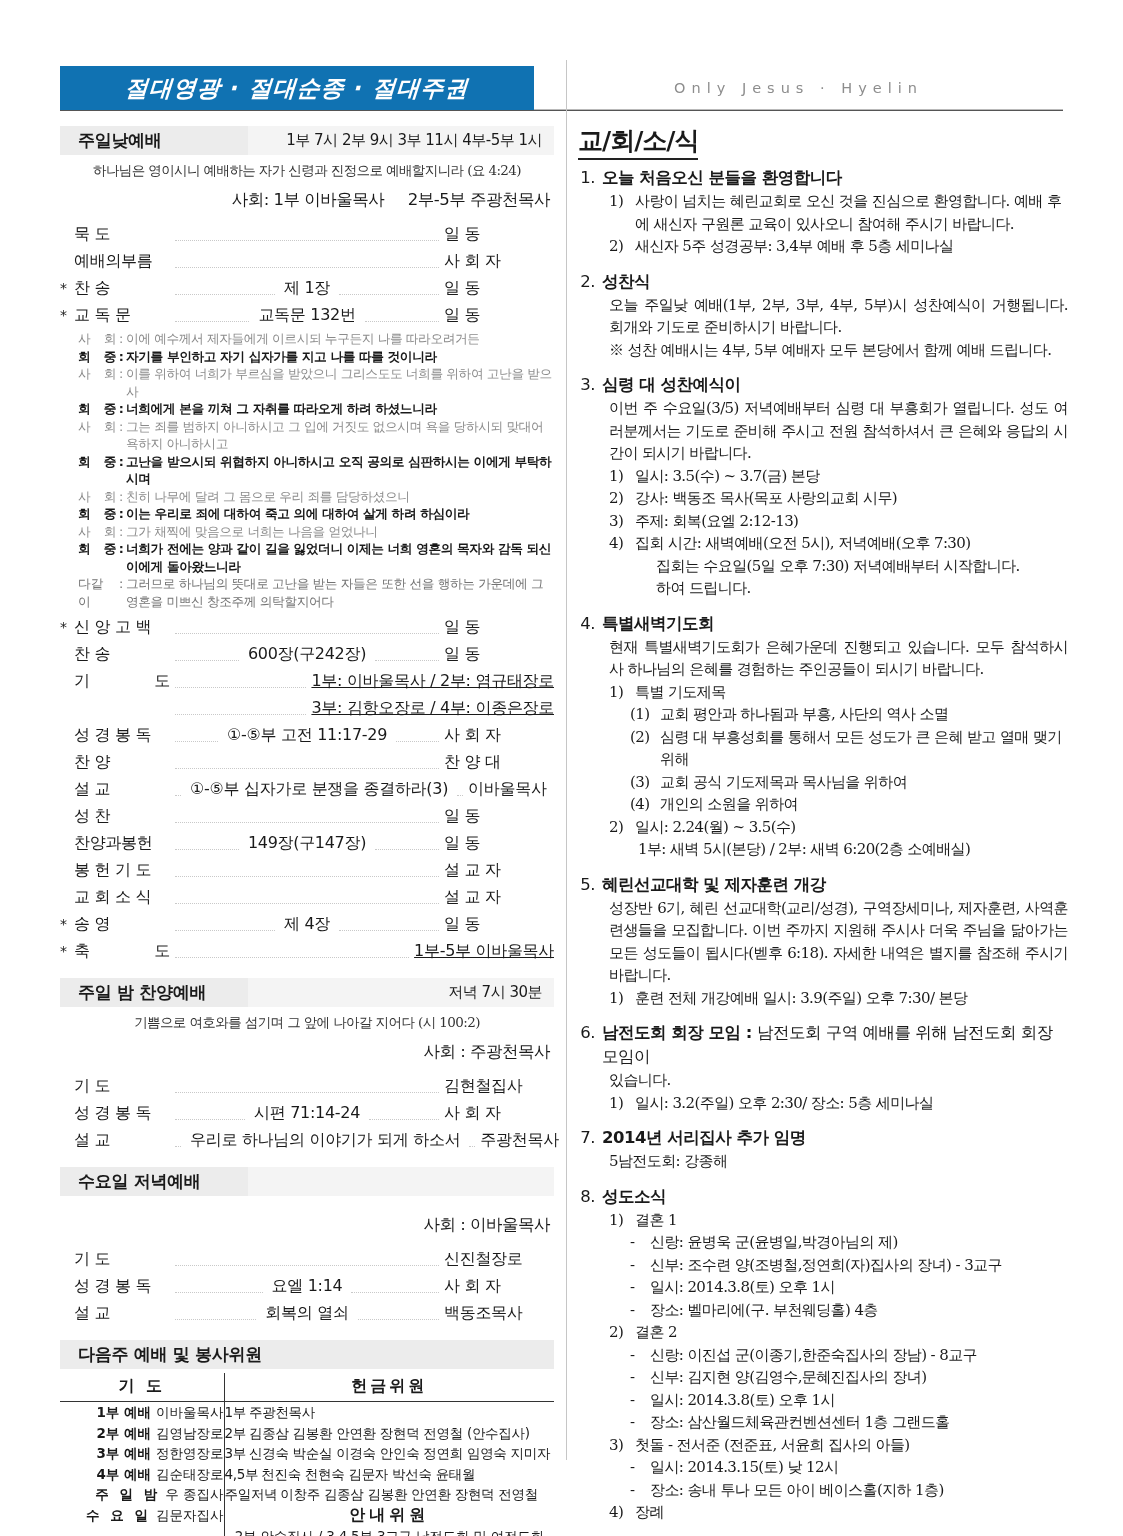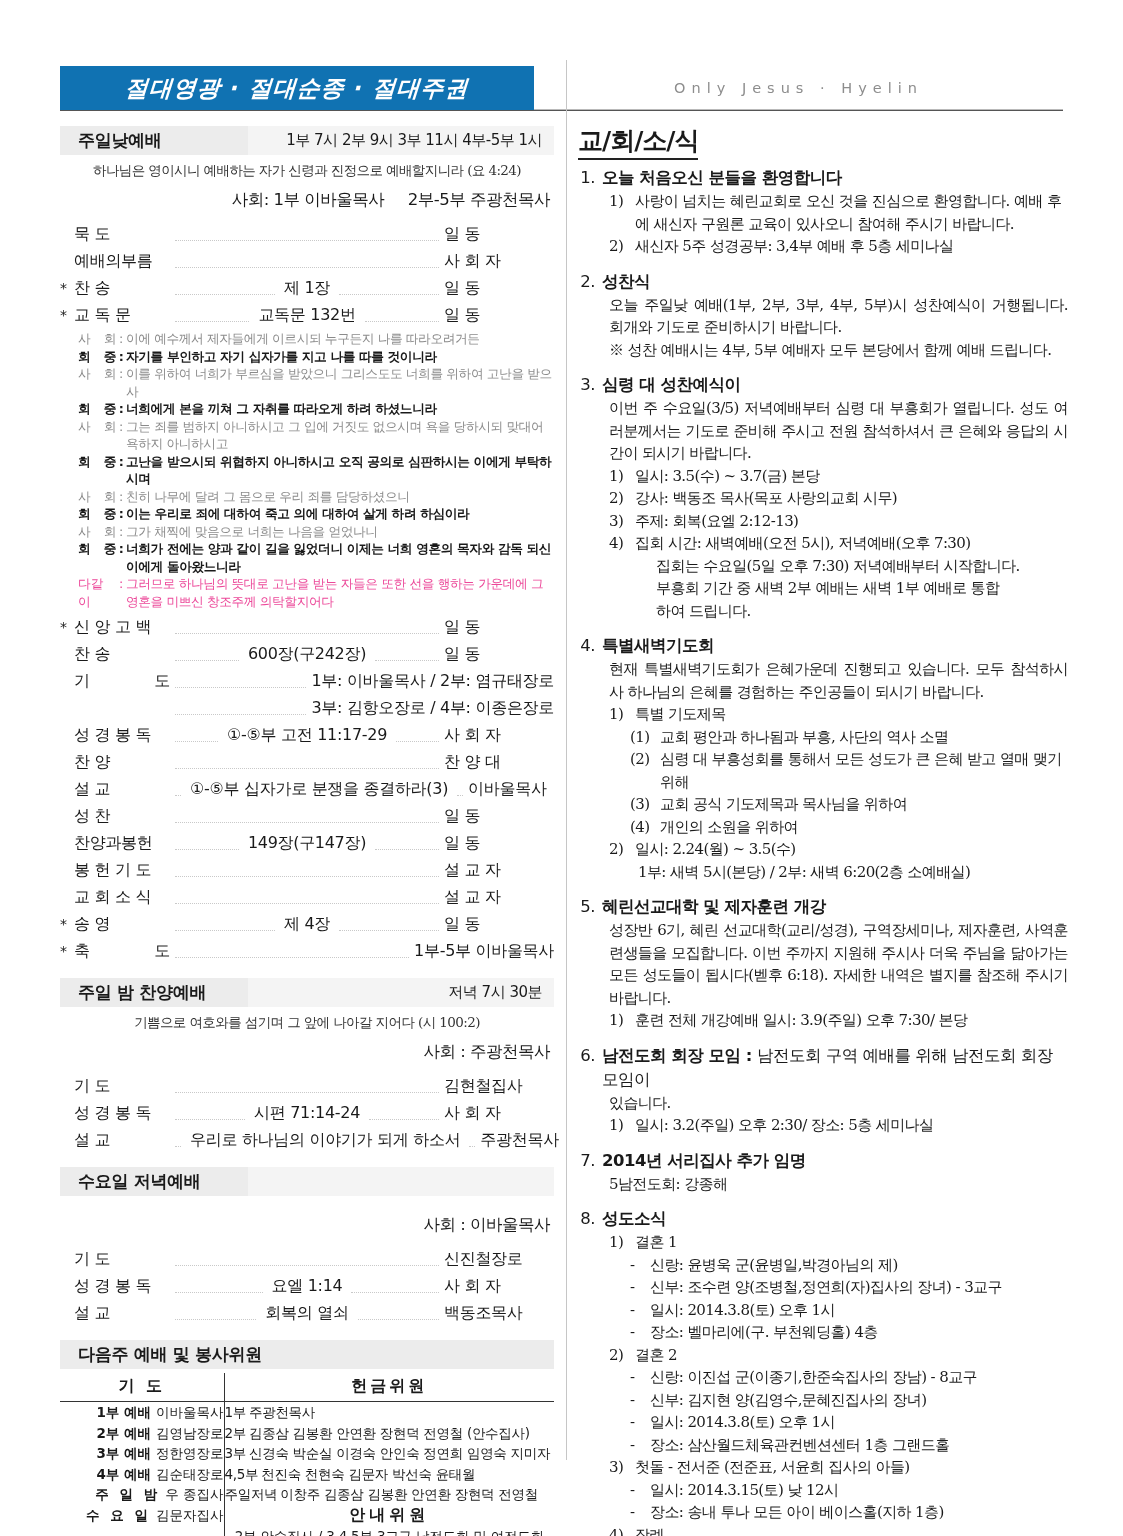--- a/index.html
+++ b/index.html
@@ -62,32 +62,32 @@
   
   .order-row {
     display:flex; align-items:flex-end; font-size:16px; line-height:26px; margin-bottom:1px;
     letter-spacing:-0.3px;
   }
   .ast { width:14px; flex:0 0 14px; text-align:left; font-size:14px; color:#222; line-height:26px; }
   .ord-name { flex:0 0 96px; display:flex; justify-content:space-between; white-space:nowrap; }
   .dots { flex:1 1 auto; border-bottom:1.5px dotted #c9c9c9; margin:0 5px 6px; min-width:6px; }
   .ord-mid { flex:0 0 auto; padding:0 4px; white-space:nowrap; }
   .ord-who { flex:0 0 108px; display:flex; justify-content:space-between; white-space:nowrap; }
-  .ord-right-long { text-align:center; white-space:nowrap; }
+  .ord-right-long { text-align:center; white-space:nowrap;text-decoration:underline; }
 
   
   .resp { margin:2px 0 4px 0; }
   .resp-line { display:flex; font-size:12.7px; line-height:17.5px; letter-spacing:-0.4px; }
   .resp-lab { flex:0 0 56px; display:flex; justify-content:space-between; padding-left:18px; }
   .resp-lab.solo { letter-spacing:0; }
   .resp-colon { flex:0 0 10px; text-align:center; }
   .resp-txt { flex:1; }
   .resp-line.leader { color:#8b8b8b; }
   .resp-line.people { color:#1a1a1a; font-weight:700; }
-  .resp-line.all { color:#ec4899; }
+  .resp-line.all { color:#737373; }
 
   
   .tbl { width:100%; border-collapse:collapse; font-size:13.5px; margin-top:2px; }
   .tbl th, .tbl td { border:0; padding:0; }
   .tbl .hdr { text-align:center; font-size:16px; font-weight:700; letter-spacing:3px; padding:3px 0 4px; border-bottom:1px solid #333; }
   .tbl .vsplit { border-right:1px solid #333; }
   .left-cell { width:164px; padding:4px 6px 4px 4px; vertical-align:top; }
   .right-cell { padding:4px 4px 4px 8px; vertical-align:top; }
   .duty-line { display:flex; justify-content:flex-end; line-height:20.5px; white-space:nowrap; }
   .duty-line .role { font-weight:700; margin-right:5px; }
@@ -545,21 +545,20 @@
           </div>
           <div class="news-sub">
             <span class="sn">3)</span>
             <span class="st">주제: 회복(요엘 2:12-13)</span>
           </div>
           <div class="news-sub">
             <span class="sn">4)</span>
             <span class="st">집회 시간: 새벽예배(오전 5시), 저녁예배(오후 7:30)</span>
           </div>
           <div class="news-indent">집회는 수요일(5일 오후 7:30) 저녁예배부터 시작합니다.</div>
-          <div class="news-indent">부흥회 기간 중 새벽 2부 예배는 새벽 1부 예배로 통합</div>
           <div class="news-indent">하여 드립니다.</div>
         </div>
         <div class="gap-sm"></div>
         <div class="news-item">
           <div class="news-head">
             <span class="news-num">4.</span>
             <span class="news-h-txt">특별새벽기도회</span>
           </div>
           <div class="news-body">
             <p>현재 특별새벽기도회가 은혜가운데 진행되고 있습니다. 모두 참석하시사 하나님의 은혜를 경험하는 주인공들이 되시기 바랍니다.</p>

